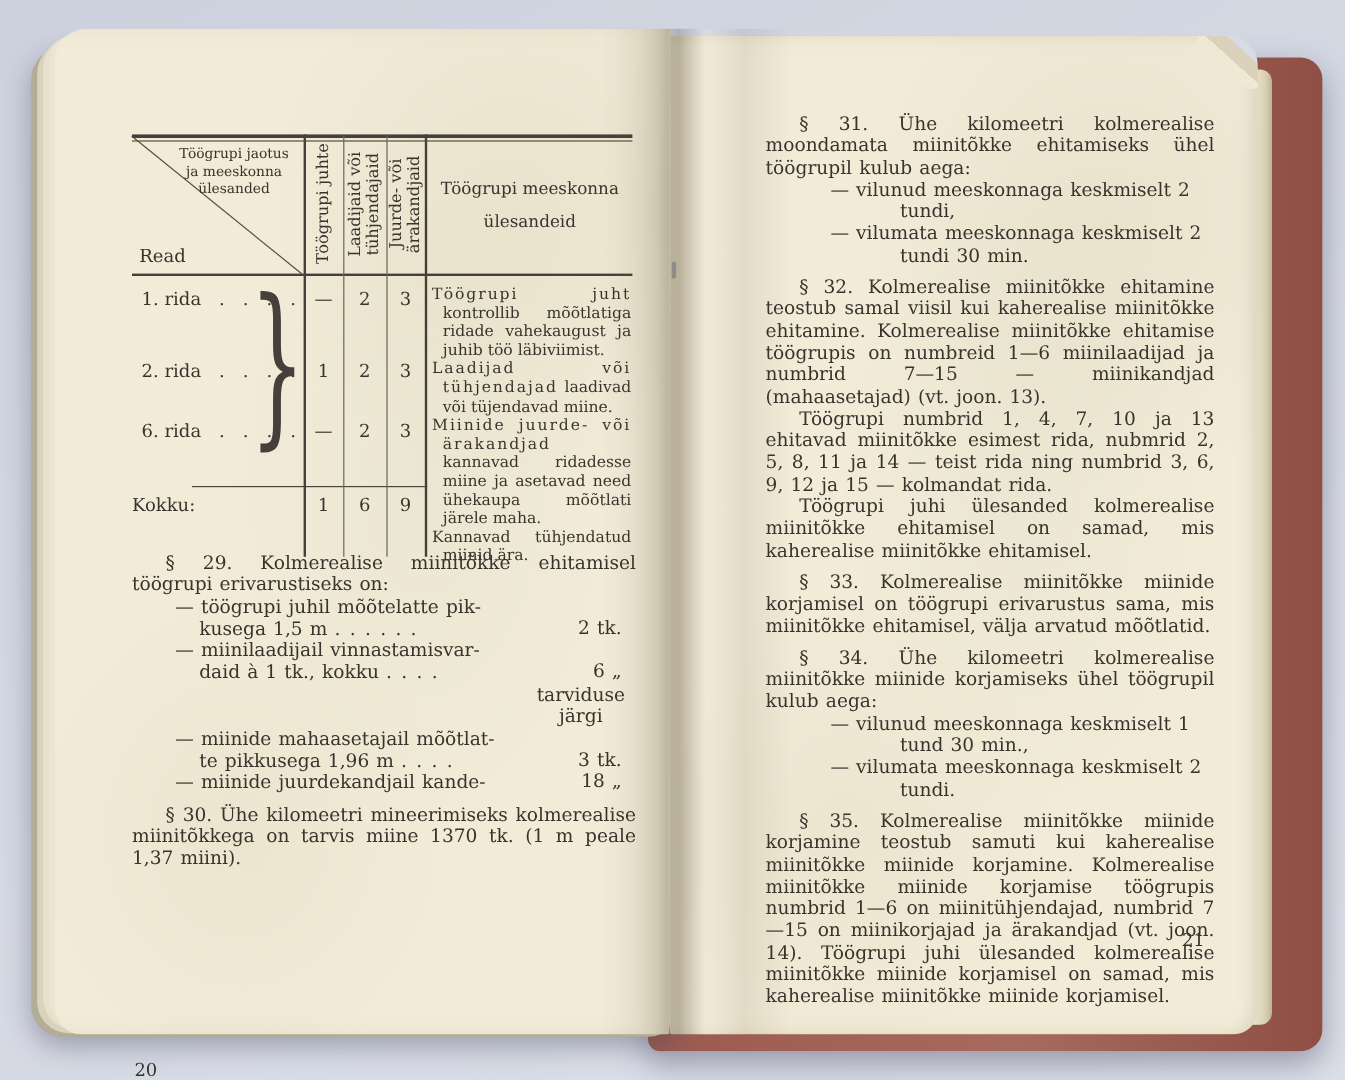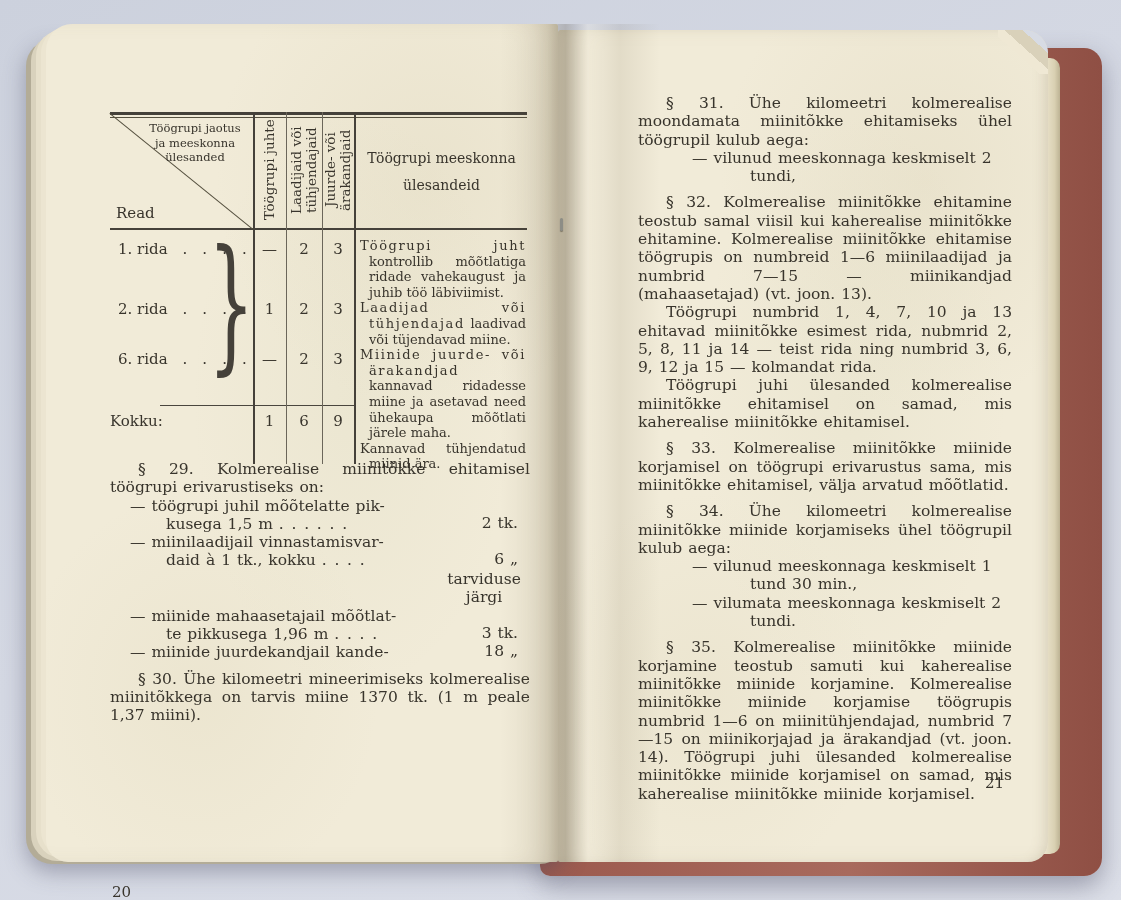--- a/index.html
+++ b/index.html
@@ -95,21 +95,21 @@
   .col-left{left:64px;top:436px;width:420px;}
   .col-right{left:80px;top:64px;width:374px;}
   .para{margin:0;text-indent:28px;}
   .gap{margin-top:8px;}
   .hitem{margin:0 0 0 54px;padding-left:58px;text-indent:-58px;text-align:left;}
 
   
   .spec{margin:0;text-align:left;}
   .spec-item{position:relative;}
   .sl{display:block;}
-  .sl1{margin-left:20px;}
+  .sl1{margin-left:36px;}
   .sl2{margin-left:56px;}
   .no-dash .sl1{margin-left:50px;}
   .qty{position:absolute;right:12px;bottom:1px;}
   .qty2 .qty{top:0;bottom:auto;right:0;width:92px;text-align:center;white-space:pre-line;}
   .qty2{min-height:37px;}
 
   .pagenum{position:absolute;font-size:15px;}
   .pn-left{left:66px;top:818px;margin-top:41px;}
   .pn-right{right:44px;top:744px;}
 </style>
@@ -215,20 +215,21 @@
 
     <div class="pagenum pn-left">20</div>
   </div>
 
   <div class="page page-right">
     <div class="dogear"></div>
 
     <div class="text-col col-right">
       <p class="para">§ 31. Ühe kilomeetri kolmerealise moondamata miinitõkke ehitamiseks ühel töögrupil kulub aega:</p>
       <p class="hitem">— vilunud meeskonnaga keskmiselt 2 tundi,</p>
+      <p class="hitem">— vilumata meeskonnaga keskmiselt 2 tundi 30 min.</p>
       <p class="para gap">§ 32. Kolmerealise miinitõkke ehitamine teostub samal viisil kui kaherealise miinitõkke ehitamine. Kolmerealise miinitõkke ehitamise töögrupis on numbreid 1—6 miinilaadijad ja numbrid 7—15 — miinikandjad (mahaasetajad) (vt. joon. 13).</p>
       <p class="para">Töögrupi numbrid 1, 4, 7, 10 ja 13 ehitavad miinitõkke esimest rida, nubmrid 2, 5, 8, 11 ja 14 — teist rida ning numbrid 3, 6, 9, 12 ja 15 — kolmandat rida.</p>
       <p class="para">Töögrupi juhi ülesanded kolmerealise miinitõkke ehitamisel on samad, mis kaherealise miinitõkke ehitamisel.</p>
       <p class="para gap">§ 33. Kolmerealise miinitõkke miinide korjamisel on töögrupi erivarustus sama, mis miinitõkke ehitamisel, välja arvatud mõõtlatid.</p>
       <p class="para gap">§ 34. Ühe kilomeetri kolmerealise miinitõkke miinide korjamiseks ühel töögrupil kulub aega:</p>
       <p class="hitem">— vilunud meeskonnaga keskmiselt 1 tund 30 min.,</p>
       <p class="hitem">— vilumata meeskonnaga keskmiselt 2 tundi.</p>
       <p class="para gap">§ 35. Kolmerealise miinitõkke miinide korjamine teostub samuti kui kaherealise miinitõkke miinide korjamine. Kolmerealise miinitõkke miinide korjamise töögrupis numbrid 1—6 on miinitühjendajad, numbrid 7—15 on miinikorjajad ja ärakandjad (vt. joon. 14). Töögrupi juhi ülesanded kolmerealise miinitõkke miinide korjamisel on samad, mis kaherealise miinitõkke miinide korjamisel.</p>
     </div>
 

